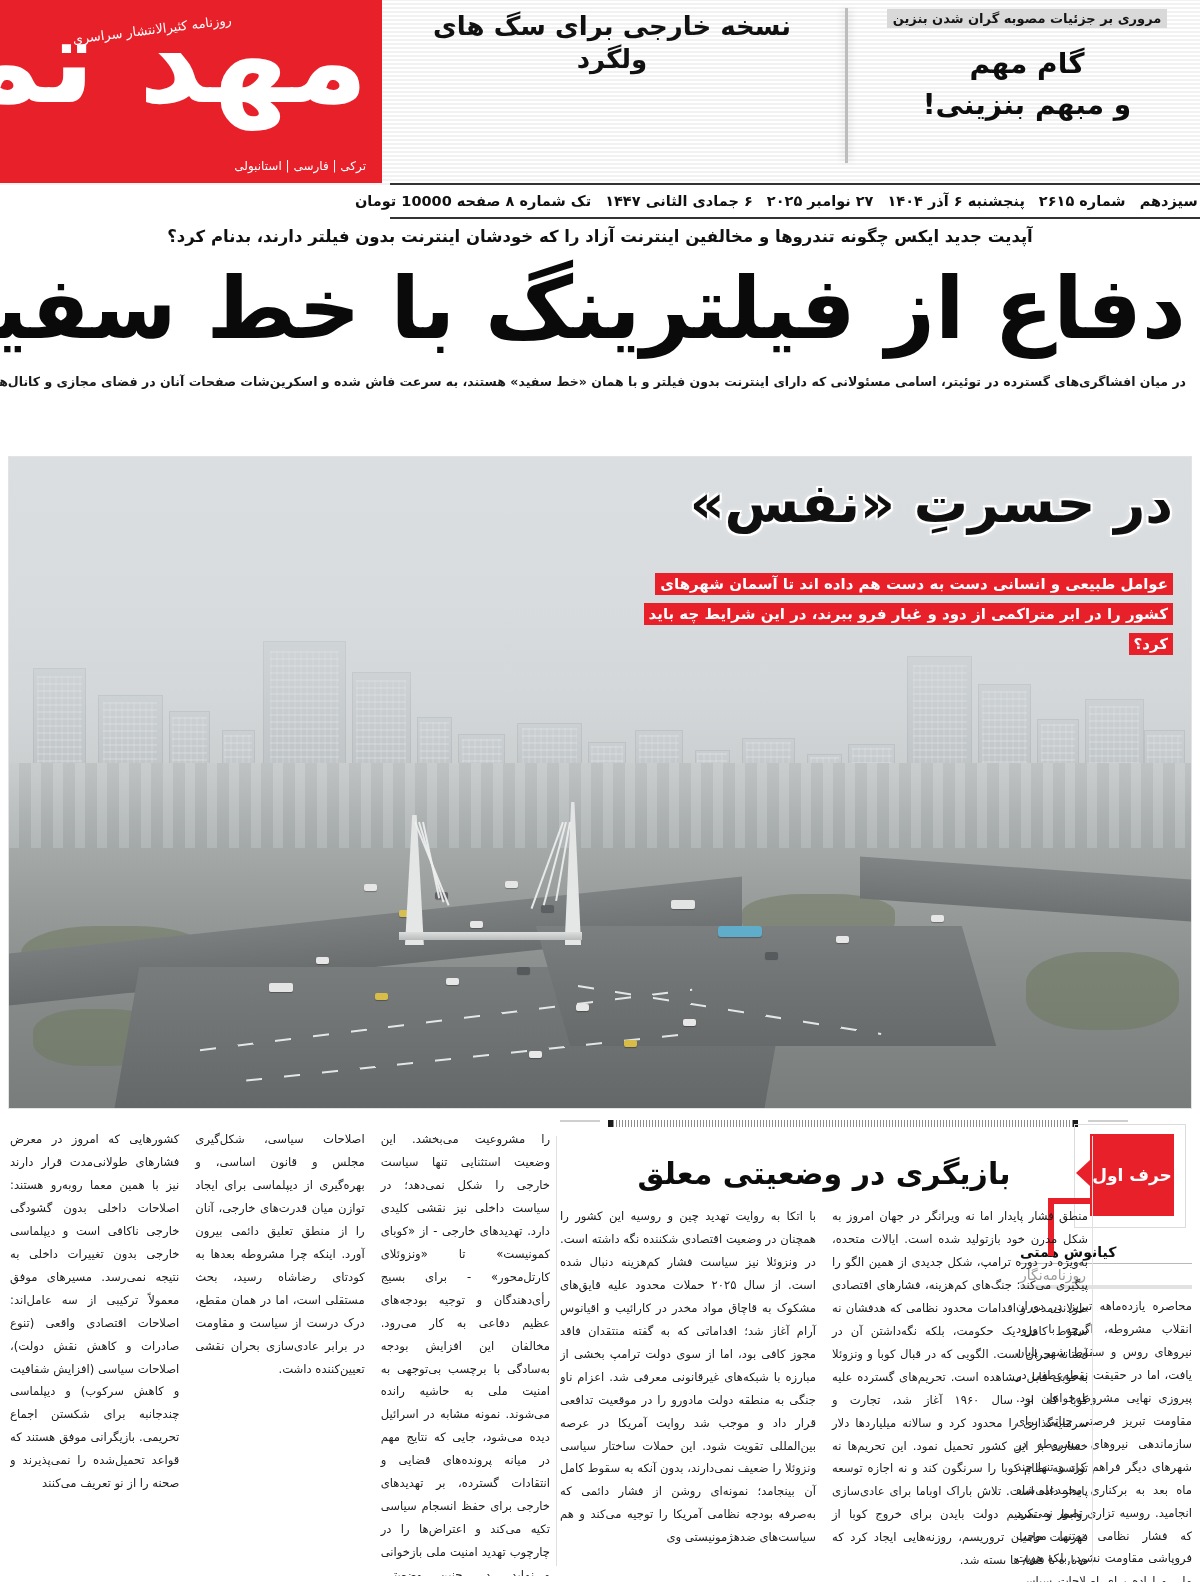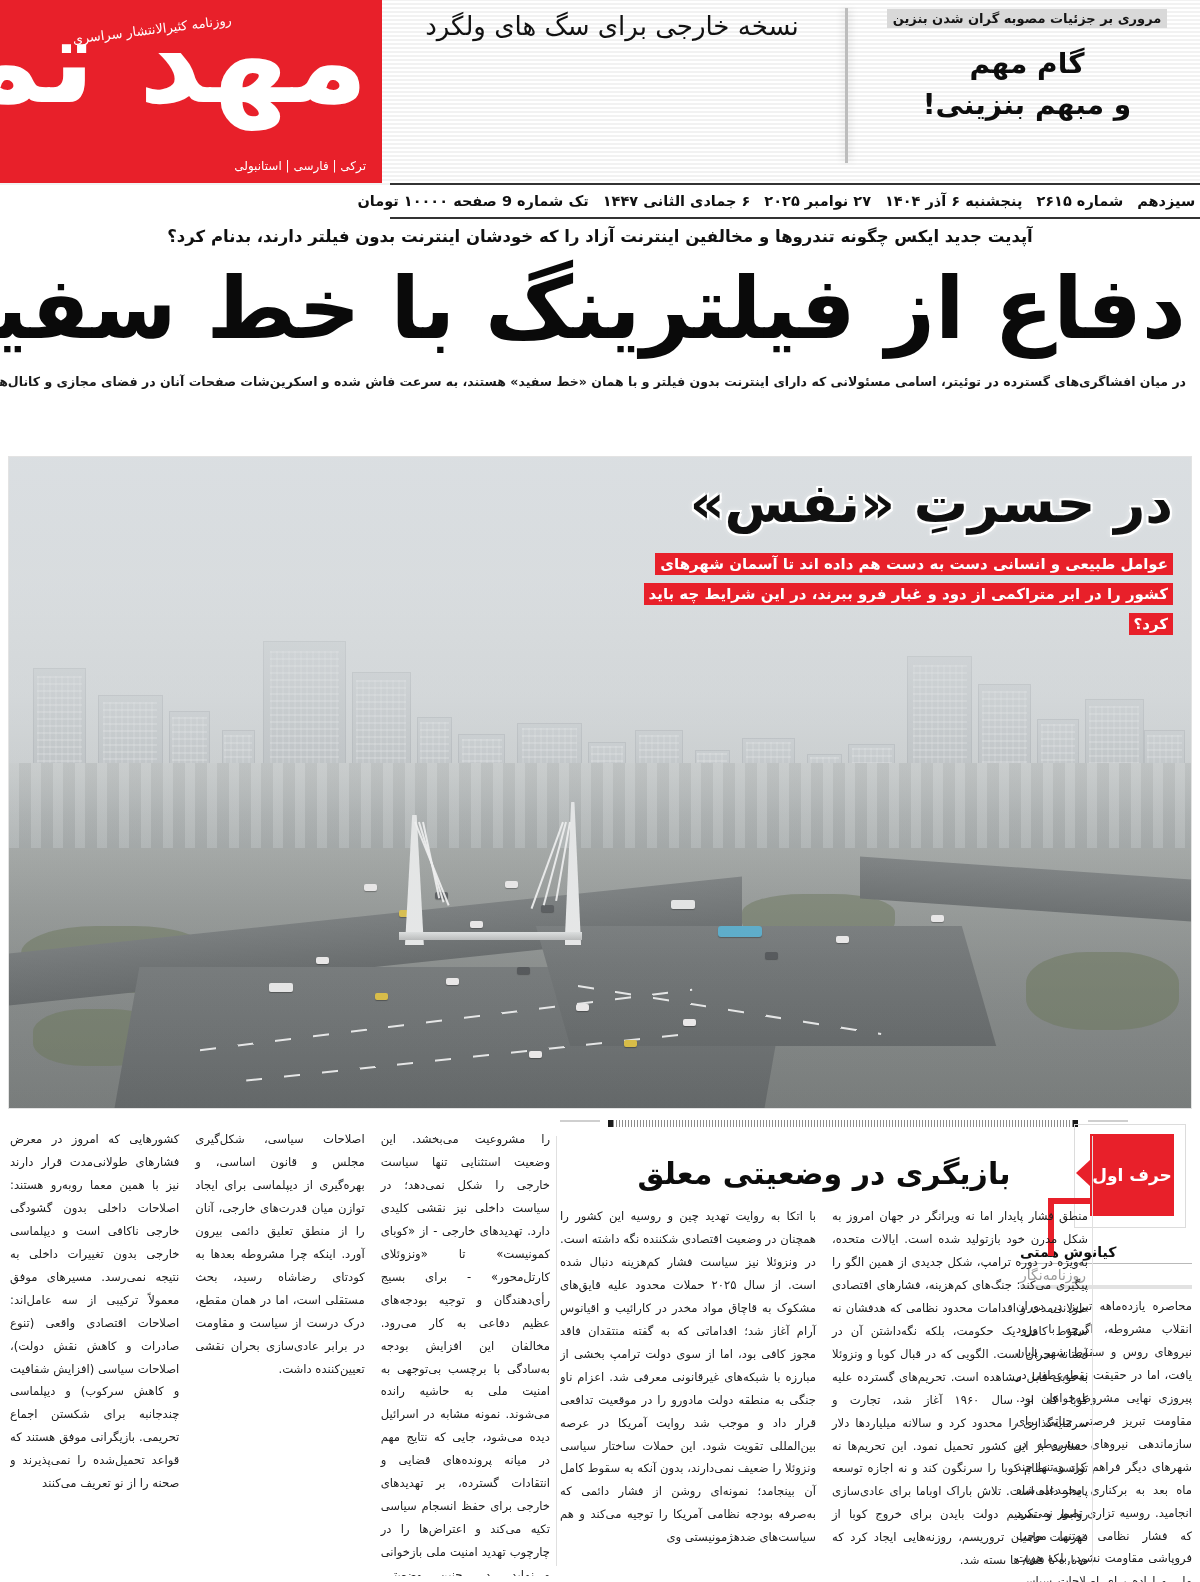--- a/index.html
+++ b/index.html
@@ -64,21 +64,21 @@
 
   
   .teaser-centre {
     position: absolute;
     left: 392px; top: 0;
     width: 440px; height: 172px;
     padding: 10px 14px 0 14px;
     text-align: center;
   }
   .teaser-centre h2 {
-    font-size: 26px; font-weight: 400; line-height: 1.25;
+    font-size: 26px; font-weight: 700; line-height: 1.25;
     color: #111; letter-spacing: -0.5px;
     margin-bottom: 9px;
   }
   .teaser-centre .deck {
     font-size: 14.5px; line-height: 2.0; color: #161616;
     font-weight: 600;
   }
   .teaser-centre .deck span {
     background: #d9d9d9;
     padding: 1px 2px;
@@ -243,21 +243,21 @@
     text-align: right; z-index: 5;
   }
   .photo-title h2 {
     font-size: 54px; font-weight: 700; color: #101010;
     letter-spacing: -1px; line-height: 1.15;
     text-shadow:
       -2px -2px 0 #fff, 2px -2px 0 #fff, -2px 2px 0 #fff, 2px 2px 0 #fff,
       0 0 7px rgba(255,255,255,.95);
   }
   .photo-sub {
-    position: absolute; right: 18px; top: 92px;
+    position: absolute; right: 18px; top: 112px;
     z-index: 5; max-width: 540px;
   }
   .photo-sub p {
     display: inline; 
     font-size: 15px; font-weight: 700; color: #fff;
     background: #e8202a; line-height: 2.0;
     padding: 2px 5px; letter-spacing: -0.3px;
     box-decoration-break: clone;
     -webkit-box-decoration-break: clone;
   }
@@ -398,21 +398,21 @@
     <span>سال سیزدهم</span>
     <span class="sep"></span>
     <span>شماره ۲۶۱۵</span>
     <span class="sep"></span>
     <span>پنجشنبه ۶ آذر ۱۴۰۴</span>
     <span class="sep"></span>
     <span>۲۷ نوامبر ۲۰۲۵</span>
     <span class="sep"></span>
     <span>۶ جمادی الثانی ۱۴۴۷</span>
     <span class="sep"></span>
-    <span>تک شماره 9 صفحه ۱۰۰۰۰ تومان</span>
+    <span>تک شماره ۸ صفحه 10000 تومان</span>
   </div>
 
   <div class="lead">
     <div class="kicker">آپدیت جدید ایکس چگونه تندروها و مخالفین اینترنت آزاد را که خودشان اینترنت بدون فیلتر دارند، بدنام کرد؟</div>
     <h1>دفاع از فیلترینگ با خط سفید!</h1>
     <div class="summary">در میان افشاگری‌های گسترده در توئیتر، اسامی مسئولانی که دارای اینترنت بدون فیلتر و با همان «خط سفید» هستند، به سرعت فاش شده و اسکرین‌شات صفحات آنان در فضای مجازی و کانال‌های خبری به دست می‌شود</div>
   </div>
 
   <div class="photo-wrap">
     <div class="photo">

